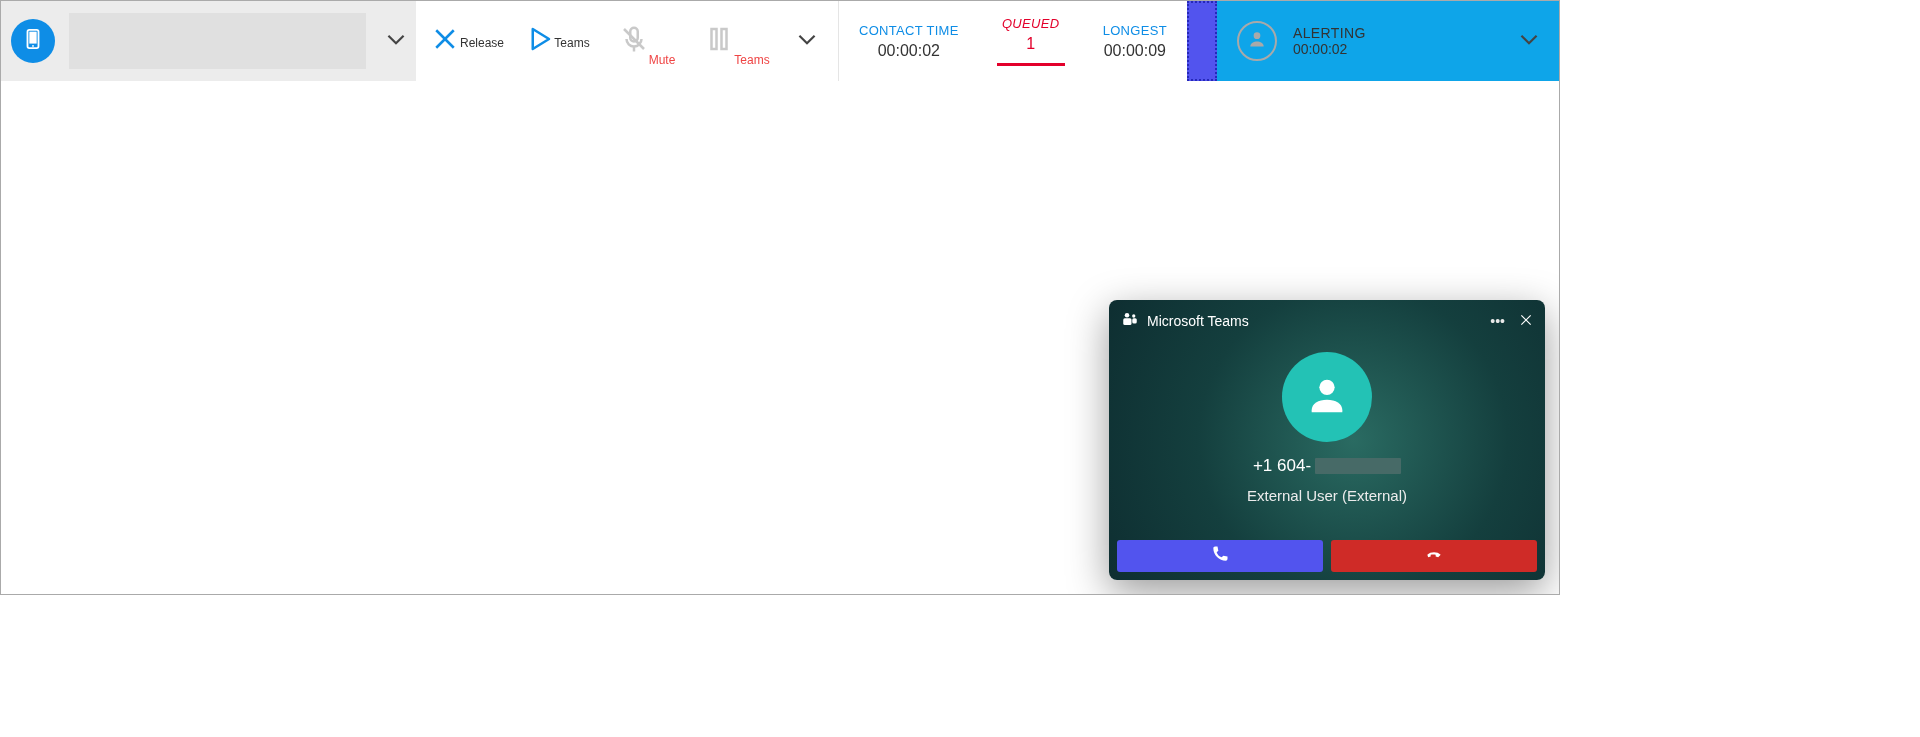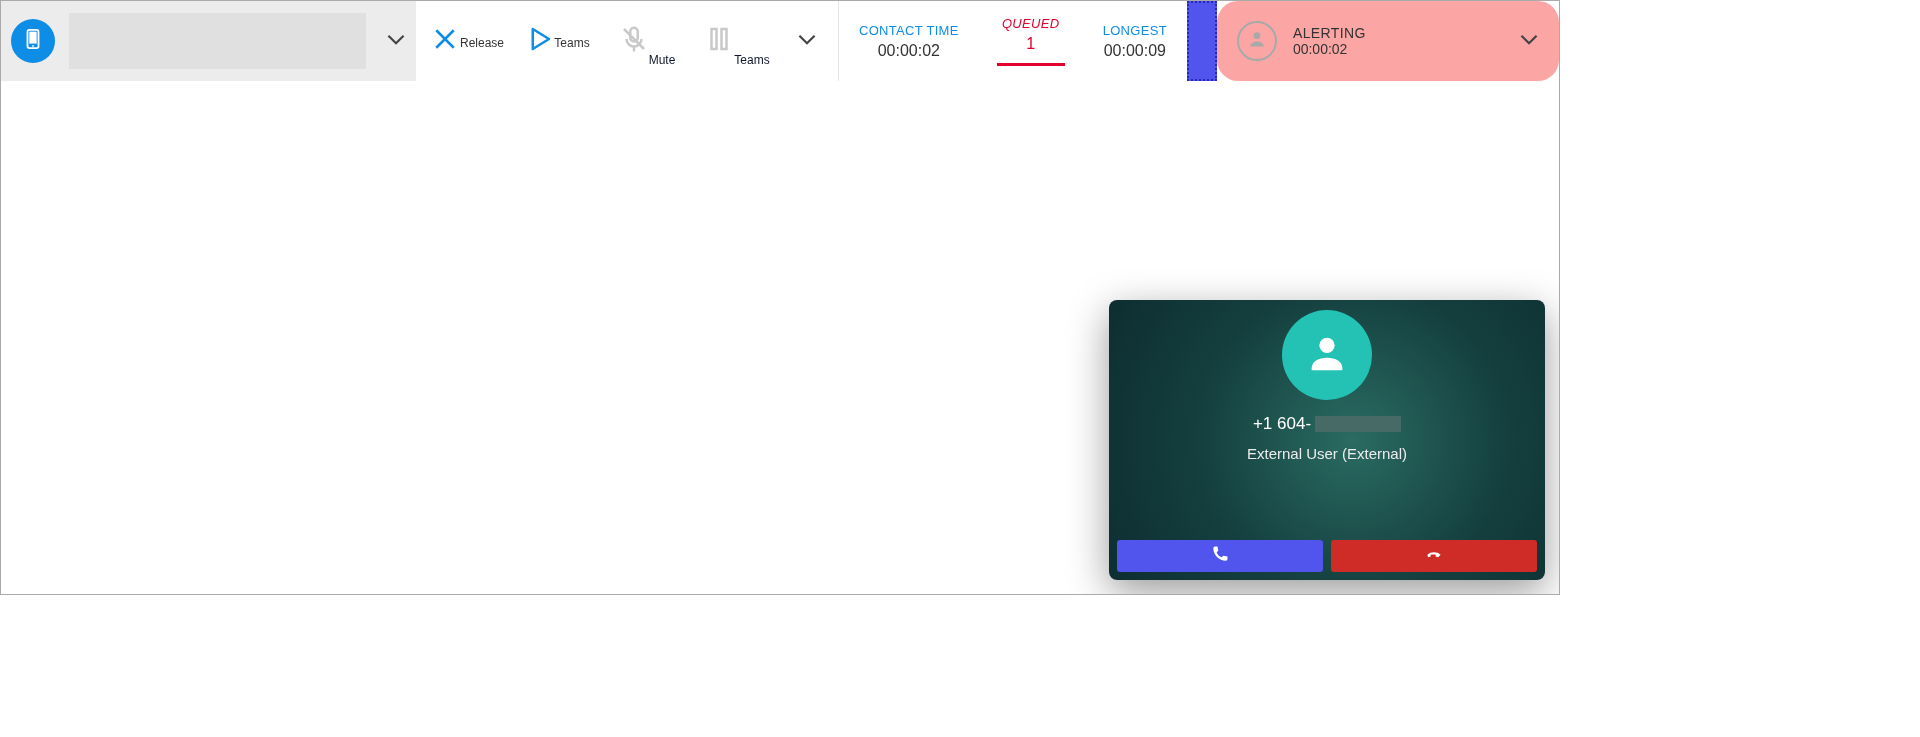--- a/index.html
+++ b/index.html
@@ -14,34 +14,34 @@
 .phone-text-area { flex: 1; height: 56px; background: #e0e0e0; margin-right: 10px; }
 .chev { width: 40px; display: flex; align-items: center; justify-content: center; cursor: pointer; }
 .chev svg { width: 26px; height: 26px; stroke: #444; stroke-width: 2; fill: none; }
 
 .actions { display: flex; align-items: center; background: #fff; border-right: 1px solid #e5e5e5; padding: 0 6px; }
 .action { width: 90px; display: flex; align-items: center; justify-content: center; cursor: pointer; color: #0e8de6; }
 .action.disabled { color: #c9c9c9; cursor: default; }
 .action .icon-wrap { height: 34px; display:flex; align-items:center; justify-content:center; }
 .action svg { width: 30px; height: 30px; }
 .action .lbl { font-size: 12px; color: #333; margin-top: 4px; }
-.action.disabled .lbl { color: #0f172a; margin-top: 38px; }
+.action.disabled .lbl { color: #ef4444; margin-top: 38px; }
 .actions-chev { width: 50px; display:flex; align-items:center; justify-content:center; cursor:pointer; }
 
 .stats { display: flex; align-items: center; background: #fff; padding: 0 20px; gap: 38px; }
 .stat { display:flex; flex-direction: column; align-items: center; gap:4px;}
 .stat-label { font-size: 13px; color: #0e8de6; letter-spacing: 0.3px; }
 .stat-label.red { color: #e3002b; font-style: italic; }
 .stat-val { font-size: 16px; color: #333; }
 .stat-val.red { color: #e3002b; }
 .stat.queued::after { content:""; display:block; height:3px; width: 68px; background:#e3002b; margin-top:6px; }
 
 .divider-bar { width: 30px; background: #5254ee; border-left: 2px dotted #2628b8; border-right: 2px dotted #2628b8; border-top: 2px dotted #2628b8; border-bottom: 2px dotted #2628b8; }
 
-.alert-section { flex: 1; display:flex; align-items:center; background:#fca5a5; padding-left: 20px; border-radius: 21px; }
+.alert-section { flex: 1; display:flex; align-items:center; background:#0ea5e9; padding-left: 20px; }
 .alert-avatar { width: 40px; height: 40px; border-radius:50%; border: 2px solid #a9a9a9; display:flex; align-items:center; justify-content:center; margin-right: 16px; }
 .alert-avatar svg { width: 20px; height: 20px; fill:#a9a9a9; }
 .alert-text { display:flex; flex-direction:column; }
 .alert-title { font-size: 14px; color:#333; letter-spacing:0.4px; }
 .alert-time { font-size: 14px; color:#333; }
 .alert-chev { margin-left:auto; width:60px; display:flex; align-items:center; justify-content:center; cursor:pointer; }
 
 
 .teams-popup { position:absolute; bottom: 14px; right: 14px; width: 436px; height: 280px; background: radial-gradient(circle at 56% 50%, #2a6b62 0%, #143f3e 55%, #0e2e31 100%); border-radius: 8px; color:#fff; overflow:hidden; box-shadow: 0 12px 40px rgba(0,0,0,0.4); }
 .teams-header { display:flex; align-items:center; padding: 10px 12px; gap: 8px; }
@@ -160,20 +160,42 @@
     <div class="alert-chev">
       <span><svg viewBox="0 0 24 24" width="26" height="26">
             <polyline points="5 9 12 16 19 9" fill="none" stroke="#444" stroke-width="2"></polyline>
           </svg></span>
     </div>
   </div>
 
 </div>
 
 <div class="teams-popup">
+  <div class="teams-header">
+    <span class="teams-icon">
+      <svg viewBox="0 0 24 24">
+          <circle cx="8" cy="7" r="3"></circle>
+          <circle cx="17" cy="8" r="2.2"></circle>
+          <rect x="3" y="11" width="11" height="9" rx="2"></rect>
+          <rect x="15" y="11" width="6" height="7" rx="2"></rect>
+        </svg>
+    </span>
+    <span class="teams-title">Microsoft Teams</span>
+    <div class="teams-actions">
+      <span>
+        <span>•••</span>
+      </span>
+      <span>
+        <span><svg viewBox="0 0 24 24" width="14" height="14">
+              <line x1="4" y1="4" x2="20" y2="20" stroke="#fff" stroke-width="2"></line>
+              <line x1="20" y1="4" x2="4" y2="20" stroke="#fff" stroke-width="2"></line>
+            </svg></span>
+      </span>
+    </div>
+  </div>
   <div class="teams-body">
     <div class="caller-avatar">
       <span><svg viewBox="0 0 24 24">
             <circle cx="12" cy="8" r="4"></circle>
             <path d="M4 20c0-3.5 3.5-5.5 8-5.5s8 2 8 5.5v1H4z"></path>
           </svg></span>
     </div>
     <div class="caller-number">
       <span>+1 604-</span>
       <span class="redacted"></span>

